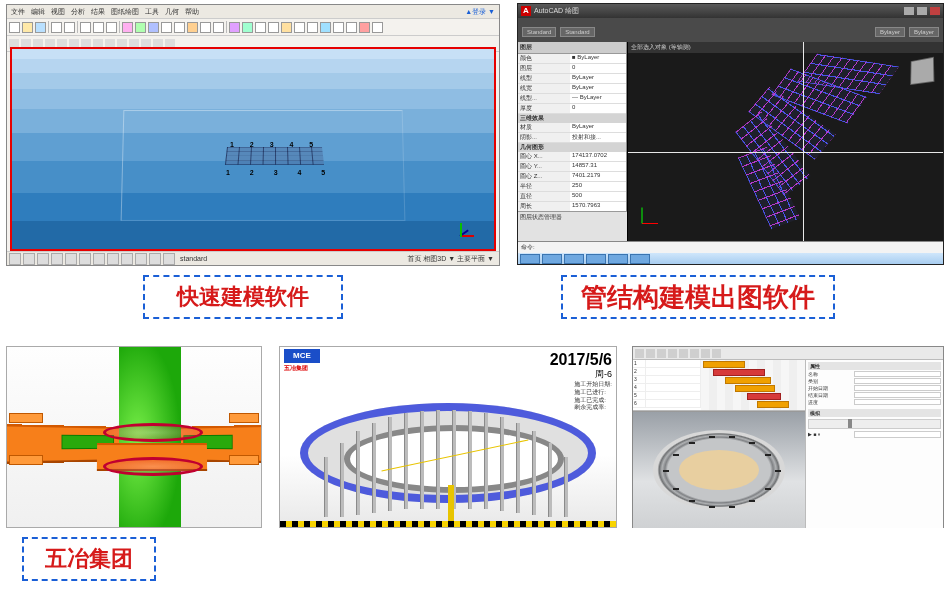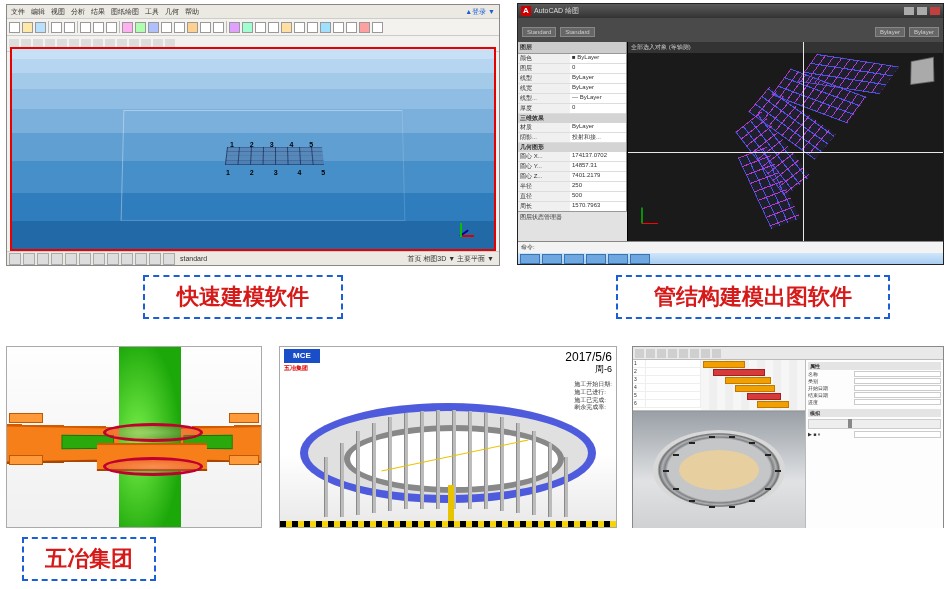--- a/index.html
+++ b/index.html
@@ -312,21 +312,21 @@
 #panel4 {
   left: 279px; top: 346px; width: 338px; height: 182px;
   border: 1px solid #aaa;
   background: linear-gradient(#ffffff 60%, #e8e8e8);
   overflow: hidden;
 }
 #panel4 .hdr {
   position: absolute; right: 4px; top: 3px;
   font-size: 9px; color: #000; text-align: right; line-height: 1.2;
 }
-#panel4 .hdr .date { font-weight: normal; font-size: 12px; text-align: center; }
+#panel4 .hdr .date { font-weight: bold; font-size: 16px; text-align: center; }
 #panel4 .logo {
   position: absolute; left: 4px; top: 2px;
   width: 36px; height: 14px;
   background: #1a4ec8; color: #fff; font-size: 8px; font-weight: bold;
   text-align: center; line-height: 14px;
 }
 #panel4 .logo-sub { position: absolute; left: 4px; top: 17px; font-size: 6px; color: #d00; font-weight: bold; }
 #panel4 .info {
   position: absolute; right: 4px; top: 34px;
   font-size: 6px; color: #333; text-align: left;
@@ -624,21 +624,21 @@
     <div class="cmdline">命令:</div>
     <div class="taskbar">
       <span class="btn"></span>
       <span class="btn"></span>
       <span class="btn"></span>
       <span class="btn"></span>
       <span class="btn"></span>
       <span class="btn"></span>
     </div>
   </div>
-  <div class="label-box" style="left:616px; top:275px; width:274px; height:44px; font-size:22px;">
+  <div class="label-box" style="left:561px; top:275px; width:274px; height:44px; font-size:26px;">
     <span>管结构建模出图软件</span>
   </div>
 
   <div id="panel3" class="panel">
     <div class="beam beamL"></div>
     <div class="beam beamR"></div>
     <div class="gusset" style="left:2px; top:66px;  width:32px; height:8px;"></div>
     <div class="gusset" style="left:2px; top:108px; width:32px; height:8px;"></div>
     <div class="gusset" style="right:2px;top:66px;  width:28px; height:8px;"></div>
     <div class="gusset" style="right:2px;top:108px; width:28px; height:8px;"></div>

